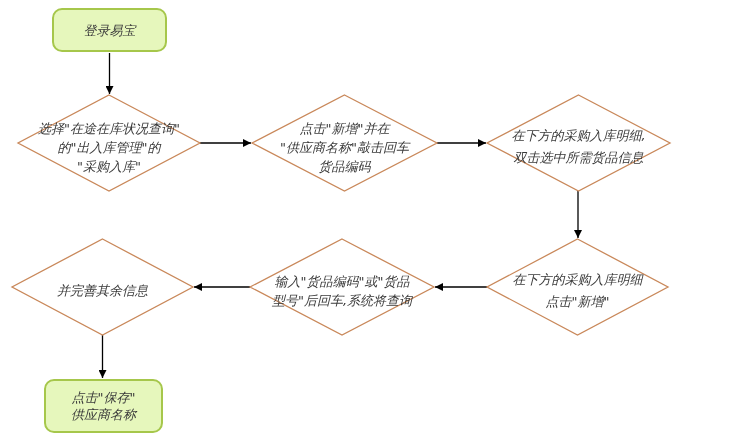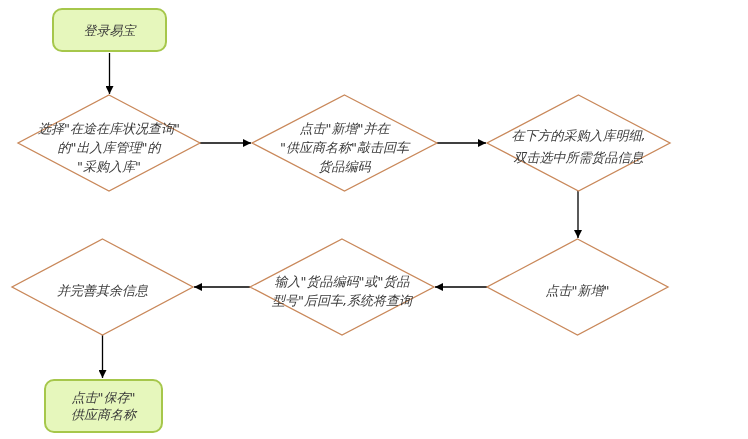--- a/index.html
+++ b/index.html
@@ -126,20 +126,21 @@
       <span class="line">在下方的采购入库明细,</span>
       <span class="line">双击选中所需货品信息</span>
     </div>
   </div>
 
   <div class="node decision" style="left:487px;top:239px;width:181px;height:96px">
     <svg class="shape" viewBox="0 0 100 100" preserveAspectRatio="none" aria-hidden="true">
       <polygon points="50,0 100,50 50,100 0,50" vector-effect="non-scaling-stroke"></polygon>
     </svg>
     <div class="label lines-2">
+      <span class="line">在下方的采购入库明细</span>
       <span class="line">点击"新增"</span>
     </div>
   </div>
 
   <div class="node decision" style="left:250px;top:239px;width:184px;height:96px">
     <svg class="shape" viewBox="0 0 100 100" preserveAspectRatio="none" aria-hidden="true">
       <polygon points="50,0 100,50 50,100 0,50" vector-effect="non-scaling-stroke"></polygon>
     </svg>
     <div class="label lines-3">
       <span class="line">输入"货品编码"或"货品</span>

